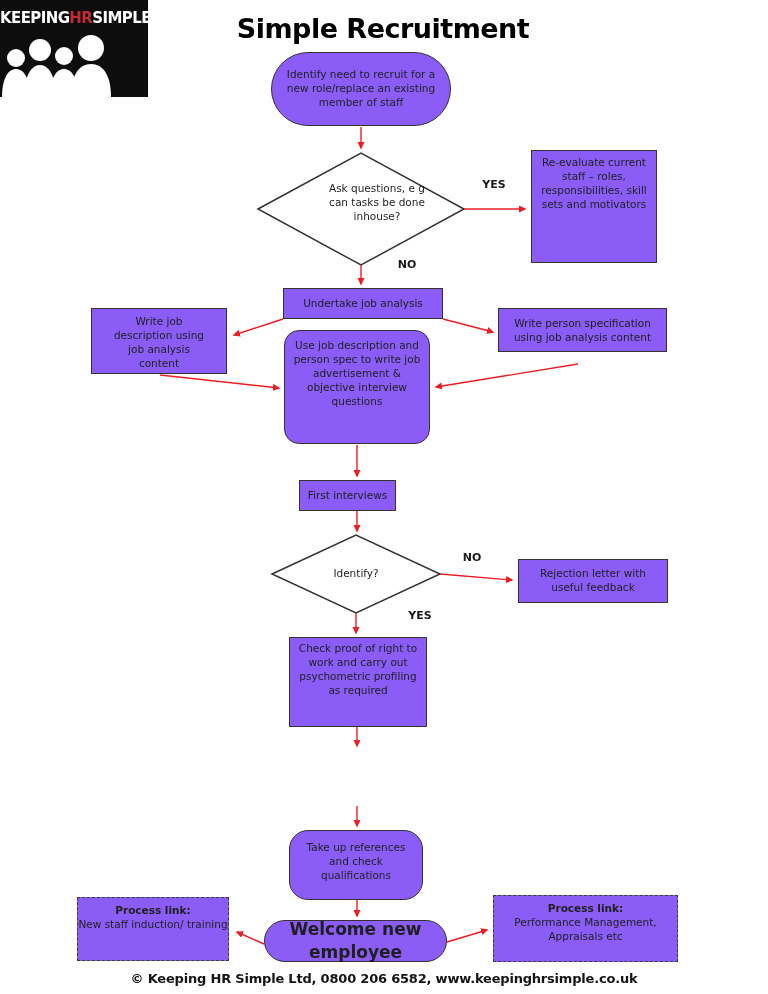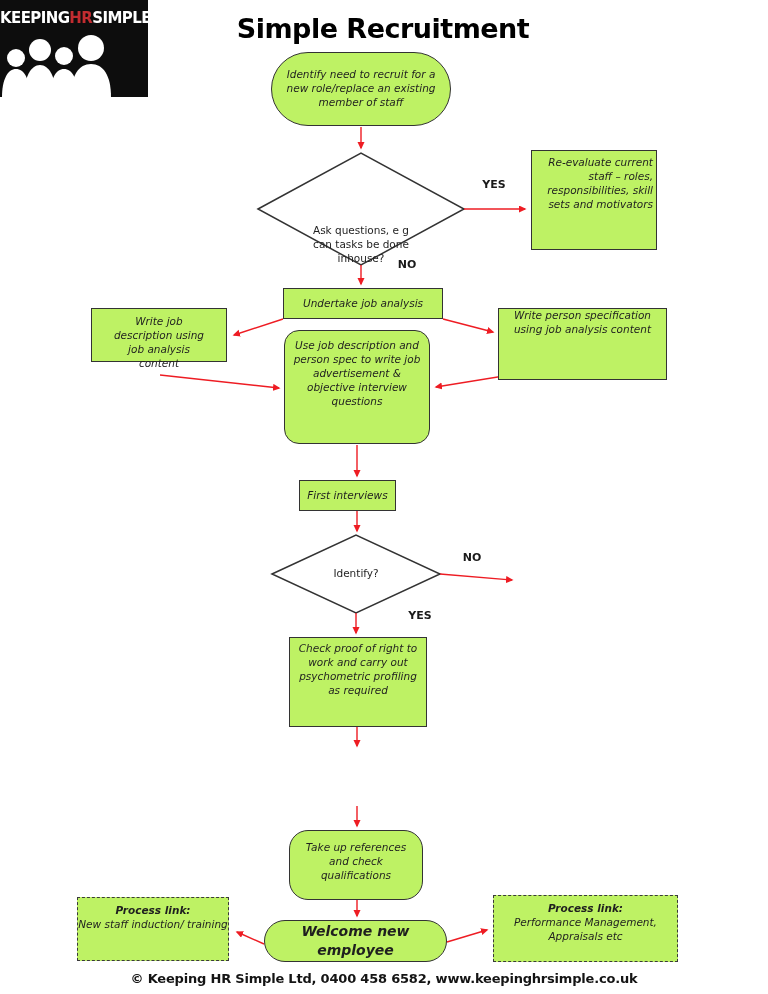--- a/index.html
+++ b/index.html
@@ -15,25 +15,25 @@
   .logo { position:absolute; left:0; top:0; width:148px; height:97px; background:var(--logo-bg,#0d0d0d); overflow:hidden; }
   .logo-text { position:absolute; left:0; top:9px; width:100%; text-align:center;
     color:#fff; font-weight:bold; font-size:15px; letter-spacing:-0.6px; white-space:nowrap; }
   .logo-text .hr { color:var(--logo-hr-red,#c22c30); }
   .logo-people { position:absolute; left:0; bottom:0; }
 
   .title { position:absolute; left:148px; top:13px; width:470px; text-align:center;
     font-size:27px; font-weight:bold; color:#000; letter-spacing:-0.5px; }
 
   
-  .node { position:absolute; box-sizing:border-box; background:#bef264;
+  .node { position:absolute; box-sizing:border-box; background:#8b5cf6;
     border:1.5px solid var(--node-border,#333);
-    font-size:10.5px; line-height:1.33; text-align:center;font-style:italic; }
+    font-size:10.5px; line-height:1.33; text-align:center; }
   .terminator { border-radius:40px; display:flex; align-items:center; justify-content:center; padding:3px 13px; }
-  .pill { border-radius:22px; display:flex; align-items:center; justify-content:flex-start; font-weight:bold; font-size:14px; }
+  .pill { border-radius:22px; display:flex; align-items:center; justify-content:flex-start; font-weight:bold; font-size:17px; }
   .vcenter { display:flex; align-items:center; justify-content:center; }
   .dashed { border:1.6px dashed #3a3a3a; padding-top:6px; }
   .dashed b { display:block; }
 
   .dtext { position:absolute; text-align:center; font-size:10.5px; line-height:1.33; }
   .elabel { position:absolute; font-weight:bold; font-size:11px; text-align:center; color:#1a1a1a; }
 
   .shape { fill:#ffffff; stroke:var(--node-border,#333); stroke-width:1.5; }
   .connector { stroke:var(--arrow,#ee1c23); stroke-width:1.4; fill:none; }
   .arrowhead-path { fill:var(--arrow,#ee1c23); }
@@ -89,48 +89,51 @@
       </g>
     </svg>
   </div>
 
   <div class="title">Simple Recruitment</div>
 
   <div class="node terminator" style="left:271px; top:52px; width:180px; height:74px;">
     <span>Identify need to recruit for a new role/replace an existing member of staff</span>
   </div>
 
-  <div class="dtext" style="left:304px; top:182px; width:114px;margin-top:42px;">Ask questions, e g can tasks be done inhouse?</div>
+  <div class="dtext" style="left:320px; top:182px; width:114px;">Ask questions, e g can tasks be done inhouse?</div>
 
-  <div class="node" style="left:531px; top:150px; width:126px; height:100px; padding:5px 3px;text-align:right;">
+  <div class="node" style="left:531px; top:150px; width:126px; height:113px; padding:5px 3px;">
     <span>Re-evaluate current staff – roles, responsibilities, skill sets and motivators</span>
   </div>
 
   <div class="node vcenter" style="left:283px; top:288px; width:160px; height:31px;">
     <span>Undertake job analysis</span>
   </div>
 
-  <div class="node" style="left:91px; top:308px; width:136px; height:54px; padding:6px 20px;">
+  <div class="node" style="left:91px; top:308px; width:136px; height:66px; padding:6px 20px;">
     <span>Write job description using job analysis content</span>
   </div>
 
-  <div class="node" style="left:498px; top:308px; width:169px; height:72px; padding:0 6px;">
+  <div class="node" style="left:498px; top:308px; width:169px; height:44px; padding:8px 6px;">
     <span>Write person specification using job analysis content</span>
   </div>
 
   <div class="node" style="left:284px; top:330px; width:146px; height:114px; padding:8px 7px;border-radius:15px;">
     <span>Use job description and person spec to write job advertisement &amp; objective interview questions</span>
   </div>
 
   <div class="node vcenter" style="left:299px; top:480px; width:97px; height:31px;">
     <span>First interviews</span>
   </div>
 
   <div class="dtext" style="left:316px; top:567px; width:80px;">Identify?</div>
 
+  <div class="node vcenter" style="left:518px; top:559px; width:150px; height:44px; padding:2px 8px;">
+    <span>Rejection letter with useful feedback</span>
+  </div>
 
   <div class="node" style="left:289px; top:637px; width:138px; height:90px; padding:4px 5px;">
     <span>Check proof of right to work and carry out psychometric profiling as required</span>
   </div>
 
 
   <div class="node" style="left:289px; top:830px; width:134px; height:70px; padding:10px 10px;border-radius:19px;">
     <span>Take up references and check qualifications</span>
   </div>
 
@@ -146,15 +149,15 @@
   <div class="node dashed" style="left:493px; top:895px; width:185px; height:67px;">
     <b>Process link:</b>
     <span>Performance Management, Appraisals etc</span>
   </div>
 
   <div class="elabel" style="left:477px; top:178px; width:34px;">YES</div>
   <div class="elabel" style="left:392px; top:258px; width:30px;">NO</div>
   <div class="elabel" style="left:455px; top:551px; width:34px;">NO</div>
   <div class="elabel" style="left:402px; top:609px; width:36px;">YES</div>
 
-  <div class="footer">© Keeping HR Simple Ltd, 0400 458 6582, www.keepinghrsimple.co.uk</div>
+  <div class="footer">© Keeping HR Simple Ltd, 0800 206 6582, www.keepinghrsimple.co.uk</div>
 
 </div>
 
 </body></html>

